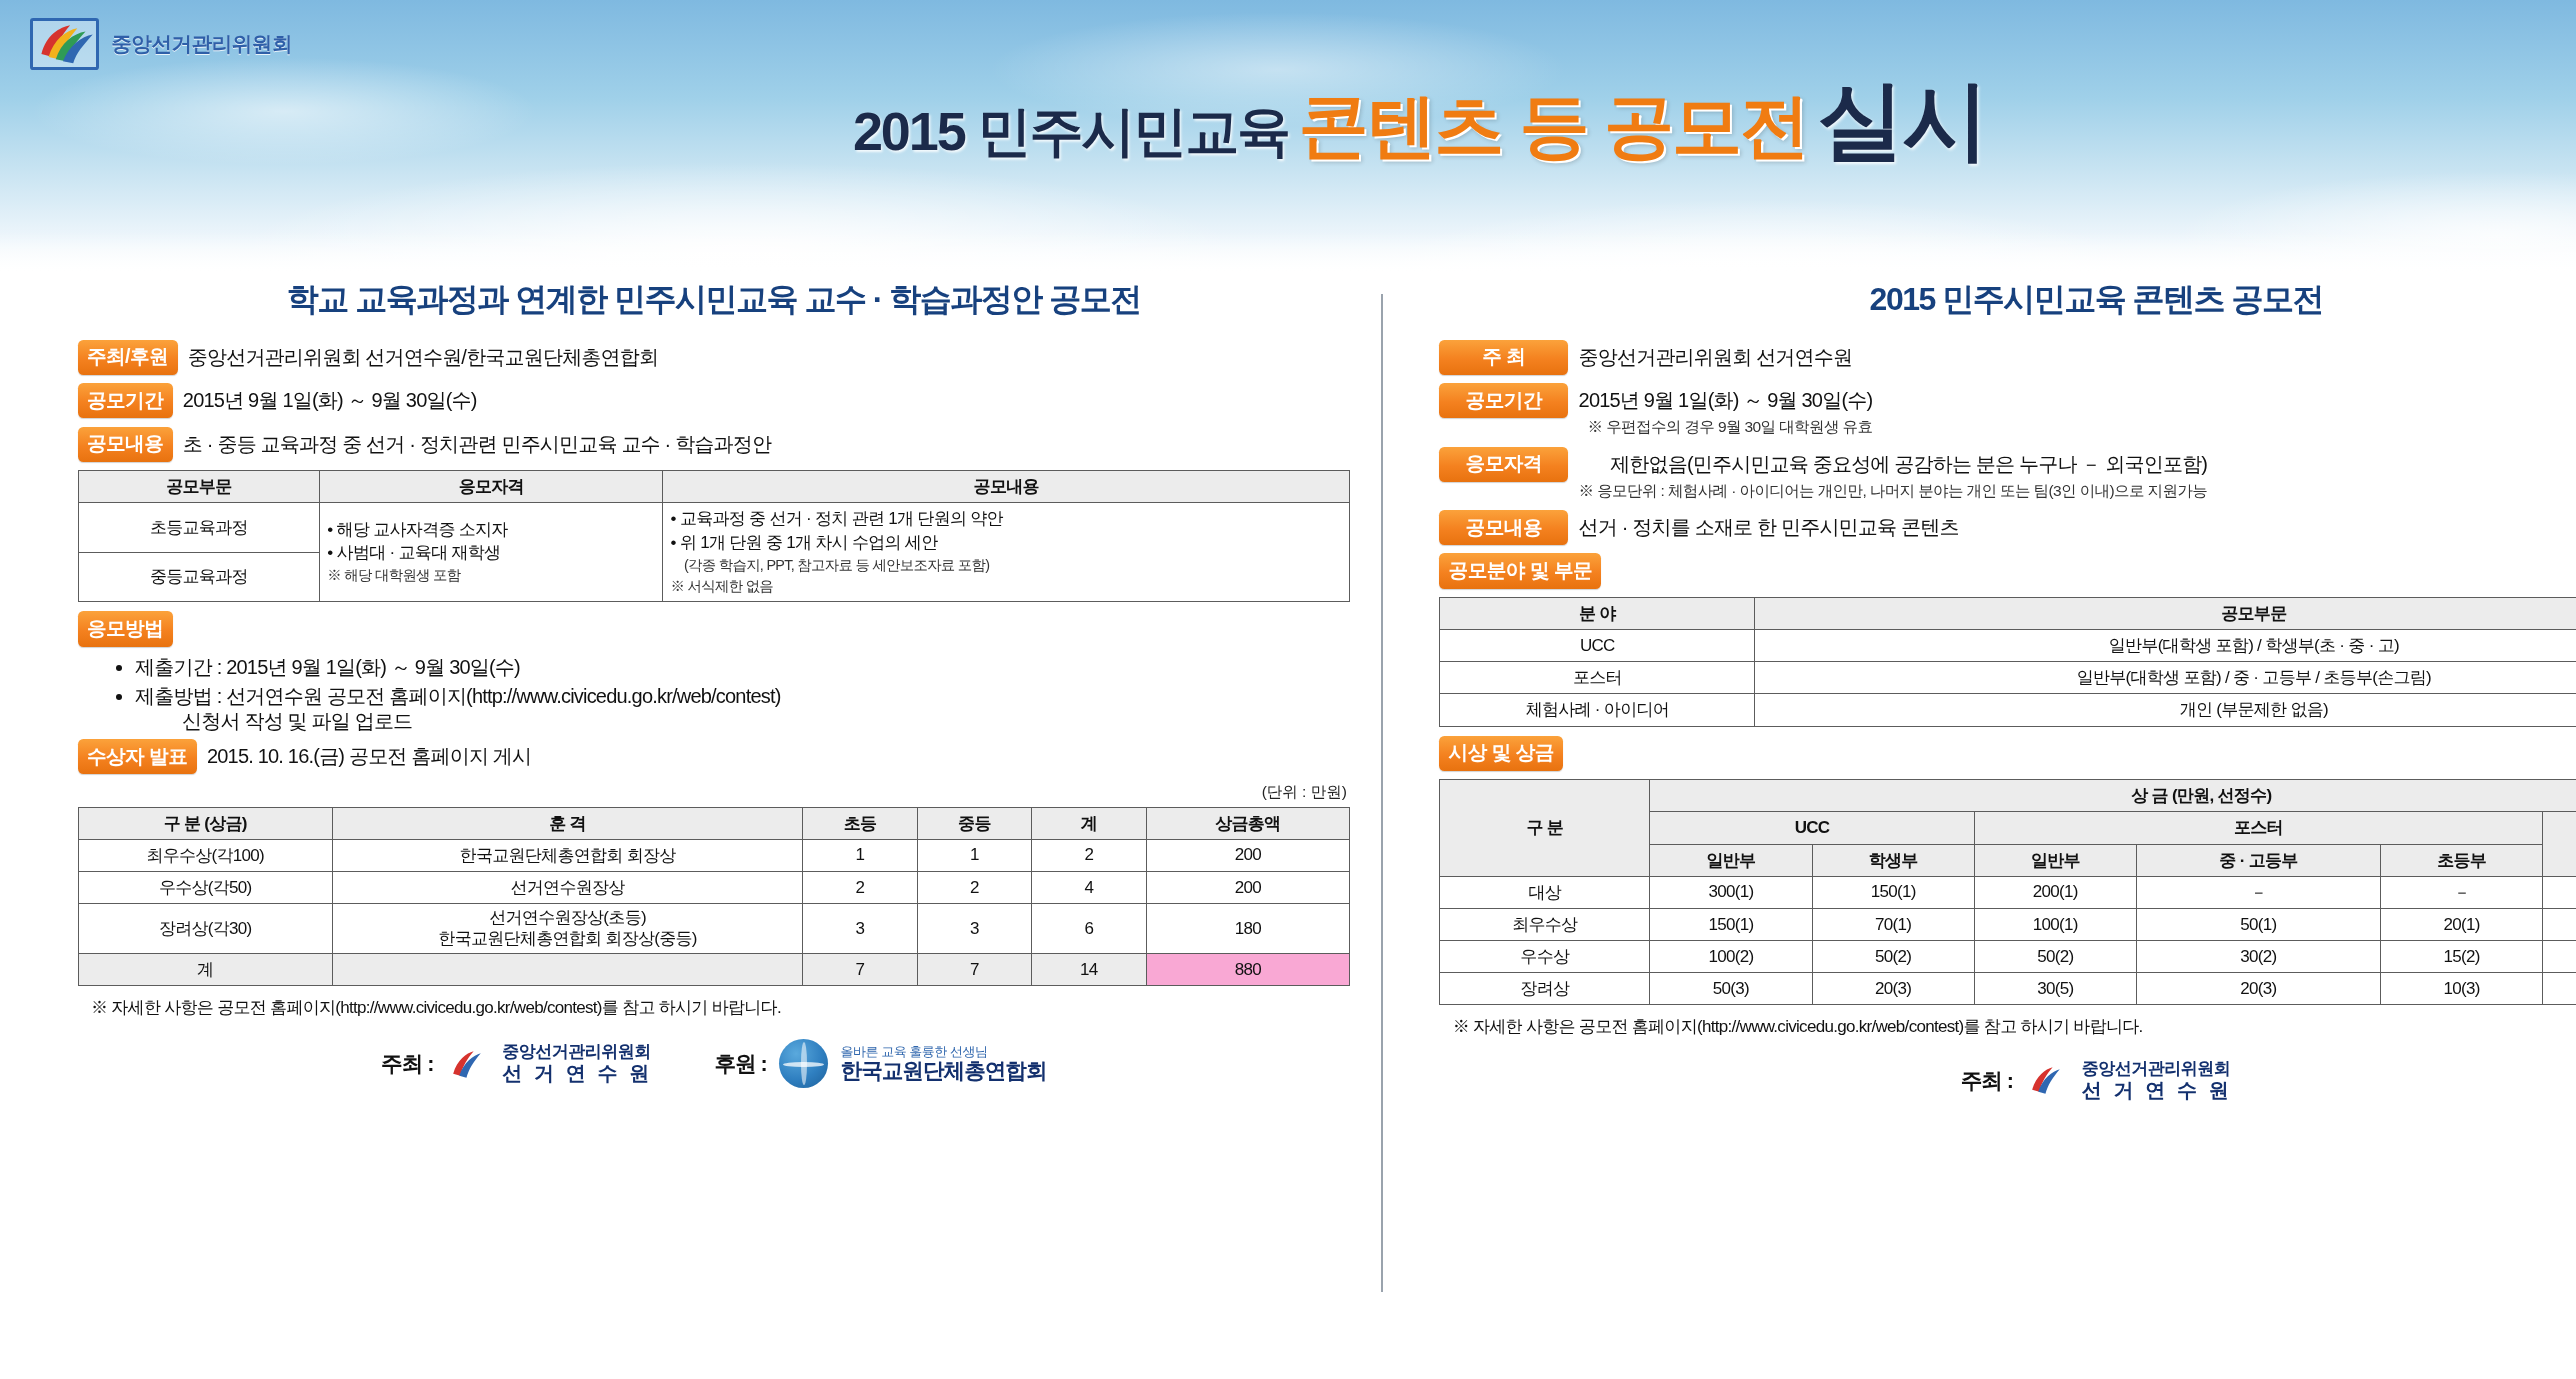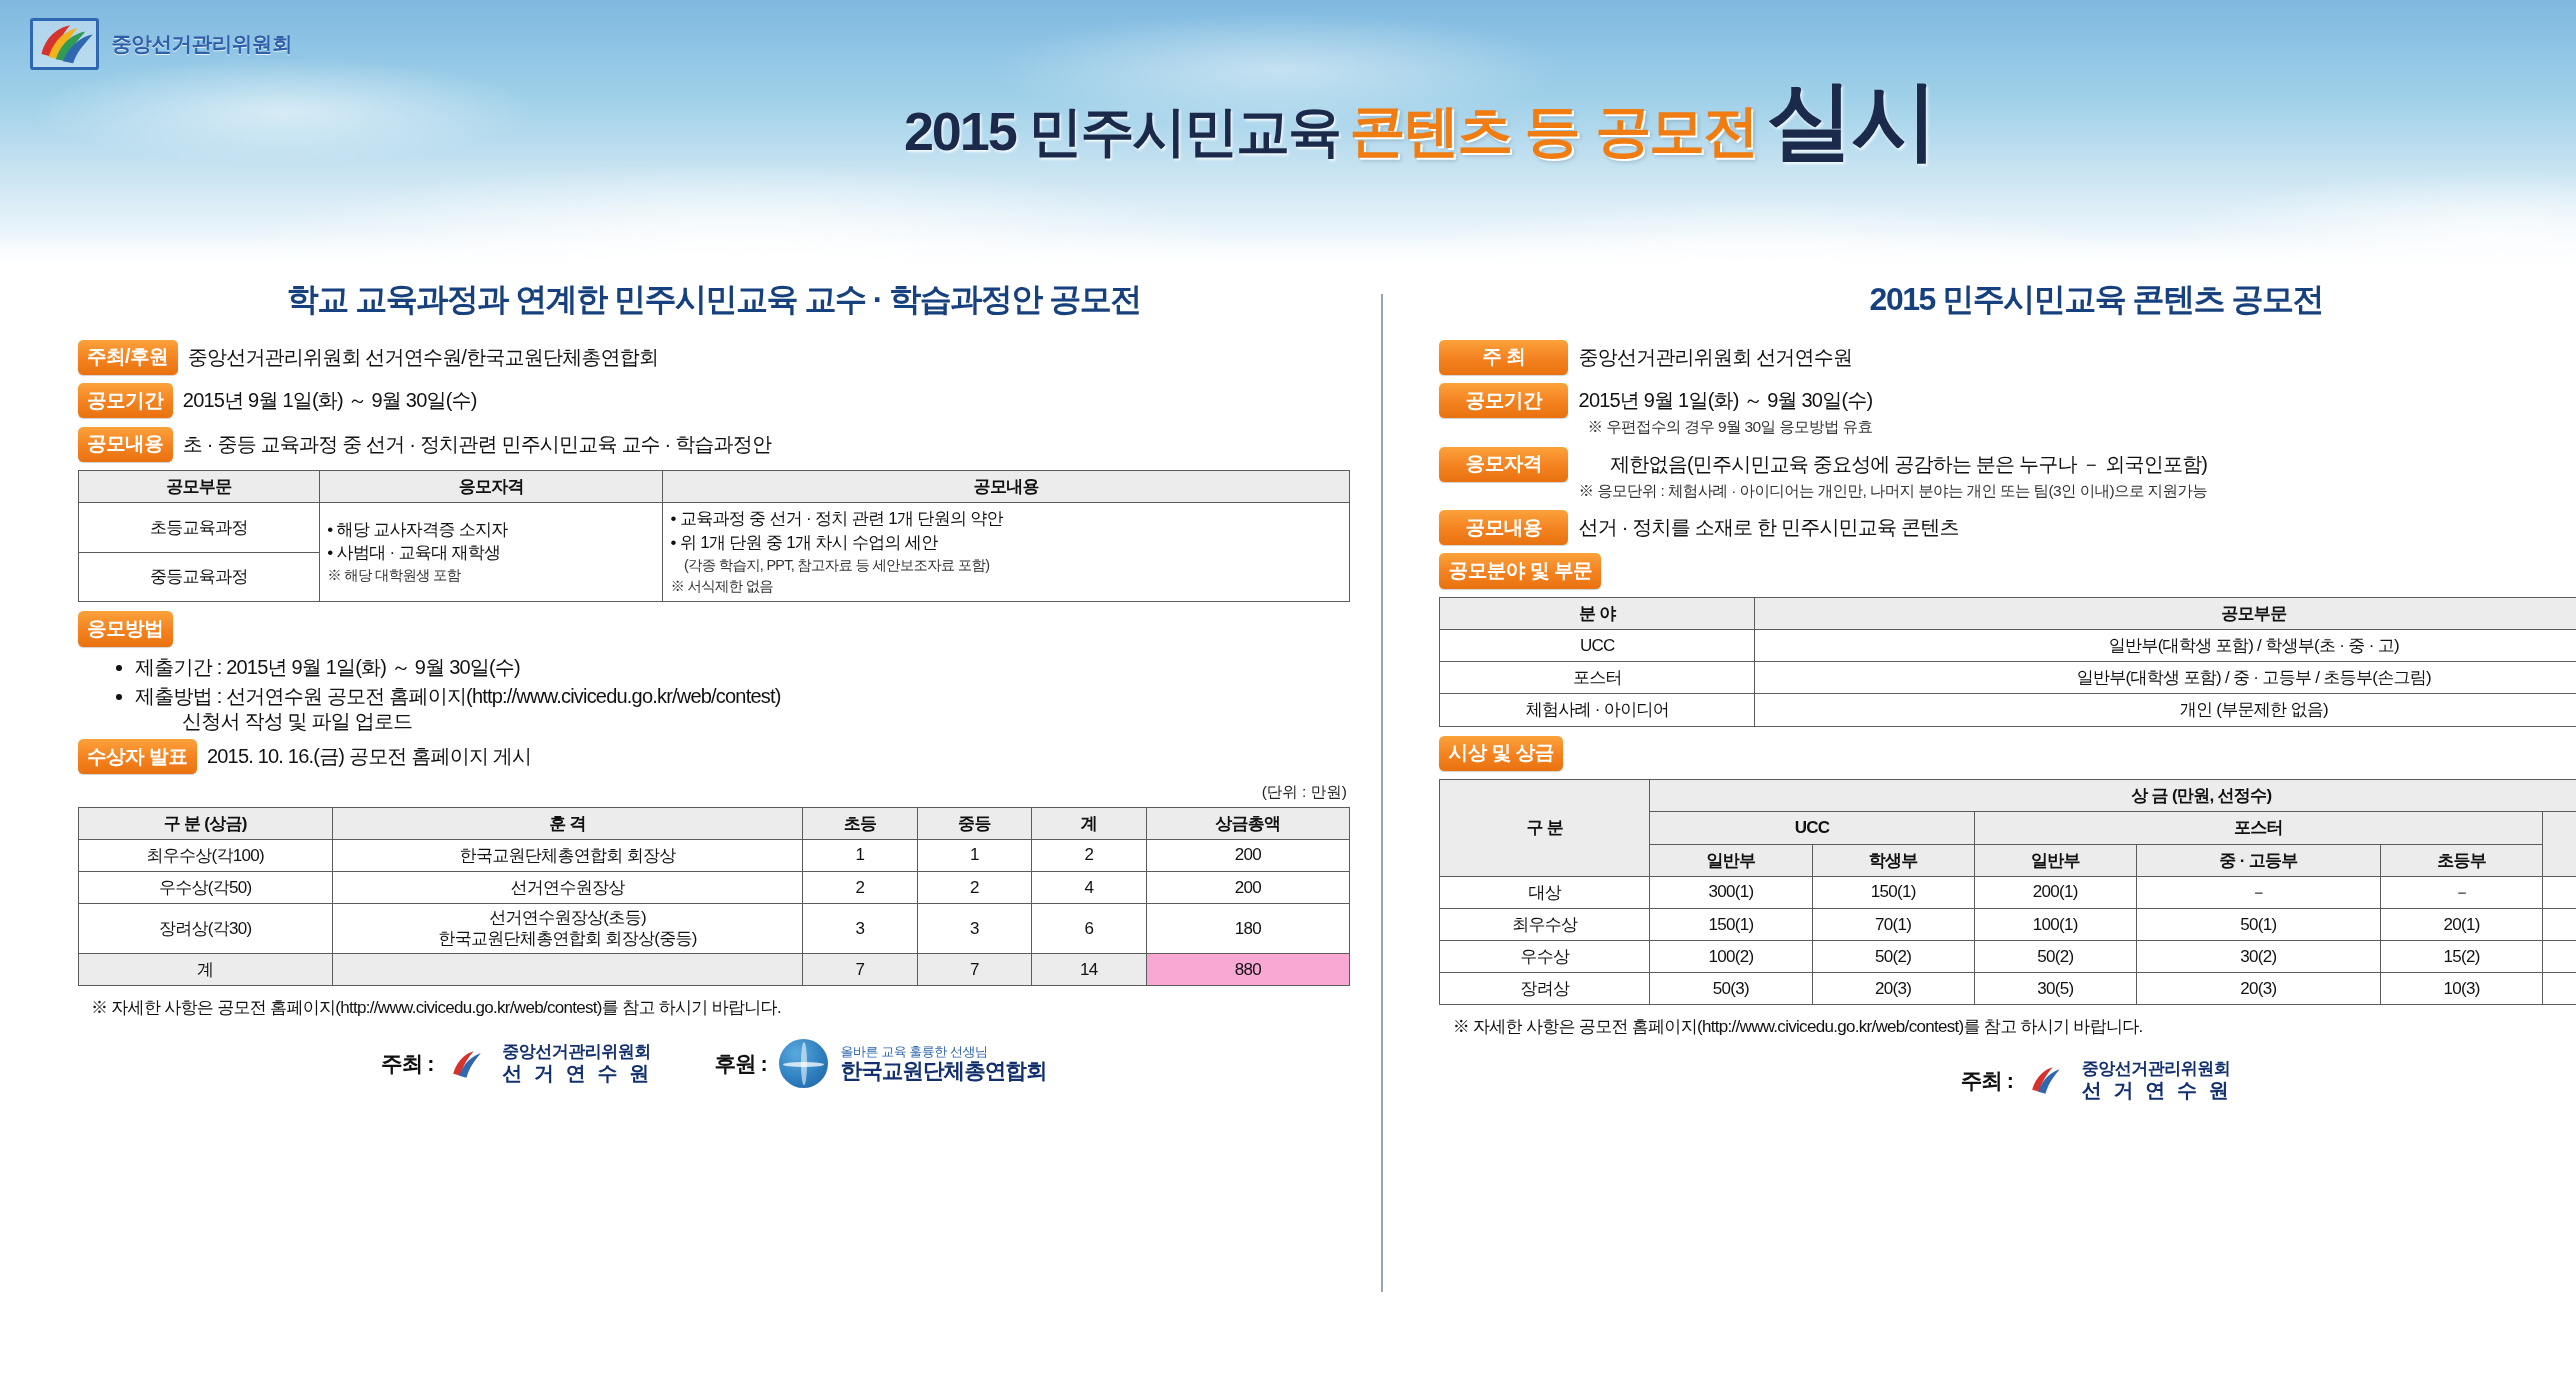--- a/index.html
+++ b/index.html
@@ -55,21 +55,21 @@
     text-align: center;
     z-index: 3;
     white-space: nowrap;
   }
   .title-part { font-weight: bold; letter-spacing: -2.1px; }
   .t-dark {
     font-size: 54px; color: #1b2a4a;
     text-shadow: 1.5px 1.5px 2.6px rgba(255,255,255,0.85);
   }
   .t-orange {
-    font-size: 56px; color: #f07c12;
+    font-size: 70px; color: #f07c12;
     text-shadow: 2.1px 2.1px 0 #ffffff, 3.1px 3.1px 4.1px rgba(0,0,0,0.18);
     margin: 0 7.2px;
   }
   .t-dark-big {
     font-size: 87px; color: #1b2a4a;
     text-shadow: 1.5px 1.5px 3.1px rgba(255,255,255,0.85);
   }
 
   
   .content {
@@ -363,21 +363,21 @@
 
     <div class="row">
       <span class="pill wide">주    최</span>
       <span class="pill-txt">중앙선거관리위원회 선거연수원</span>
     </div>
 
     <div class="row">
       <span class="pill wide">공모기간</span>
       <span class="pill-txt">
         <span>2015년 9월 1일(화) ～ 9월 30일(수)</span>
-        <span class="note">※ 우편접수의 경우 9월 30일 응모방법 유효</span>
+        <span class="note">※ 우편접수의 경우 9월 30일 대학원생 유효</span>
       </span>
     </div>
 
     <div class="row">
       <span class="pill wide">응모자격</span>
       <span class="pill-txt">
         <span>제한없음(민주시민교육 중요성에 공감하는 분은 누구나 － 외국인포함)</span>
         <span class="note">※ 응모단위 : 체험사례 · 아이디어는 개인만, 나머지 분야는 개인 또는 팀(3인 이내)으로 지원가능</span>
       </span>
     </div>

